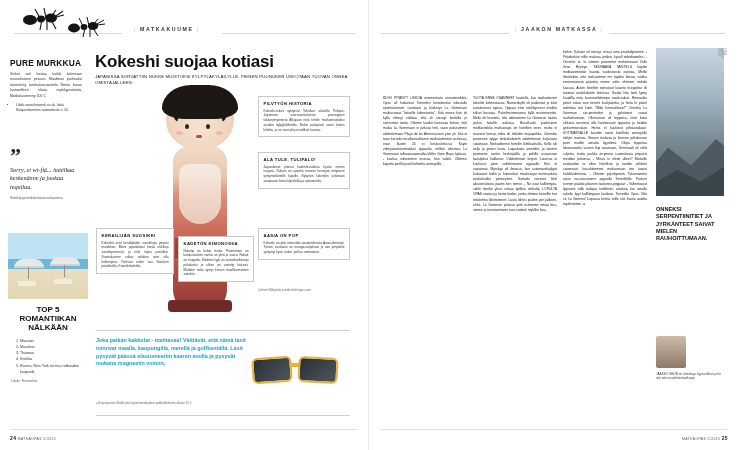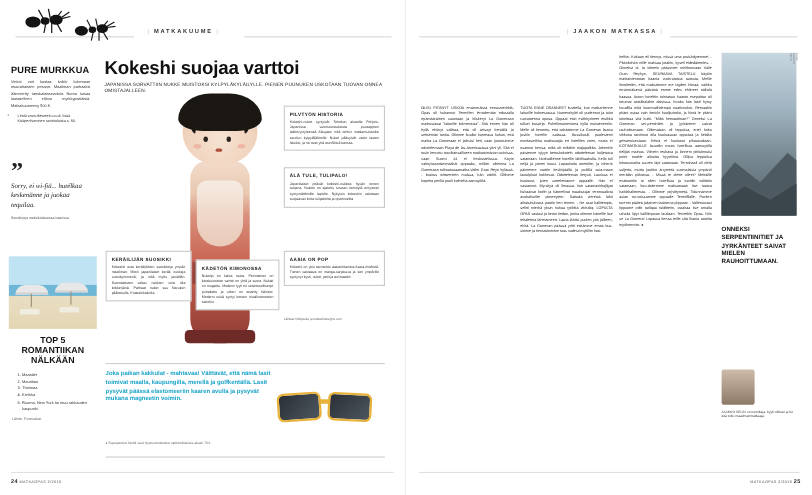--- a/index.html
+++ b/index.html
@@ -303,21 +303,21 @@
       <ol>
         <li>Maasäet</li>
         <li>Mauritius</li>
         <li>Thaimaa</li>
         <li>Kreikka</li>
         <li>Rooma, New York tai muu rakkauden kaupunki</li>
       </ol>
       <div class="t5-foot">Lähde: Finnmatkat</div>
     </div>
 
-    <div class="headline">Kokeshi suojaa varttoi</div>
+    <div class="headline">Kokeshi suojaa kotiasi</div>
     <div class="standfirst">JAPANISSA SORVATTIIN NUKKE MUISTOKSI KYLPYLÄKYLÄILYLLE. PIENEN PUUNUKEN USKOTAAN TUOVAN ONNEA OMISTAJALLEEN.</div>
 
     <div class="doll-wrap">
       <div class="doll-body"></div>
       <div class="doll-head"></div>
       <div class="doll-hair"></div>
       <div class="doll-cheek l"></div>
       <div class="doll-cheek r"></div>
       <div class="doll-eye l"></div>
       <div class="doll-eye r"></div>

